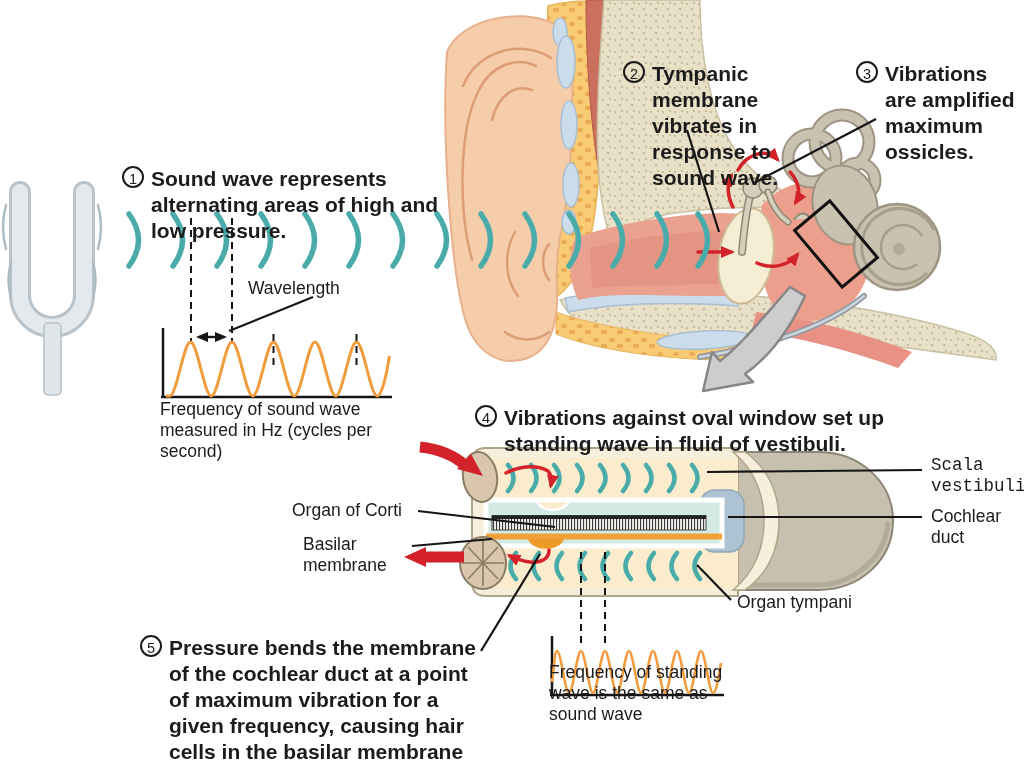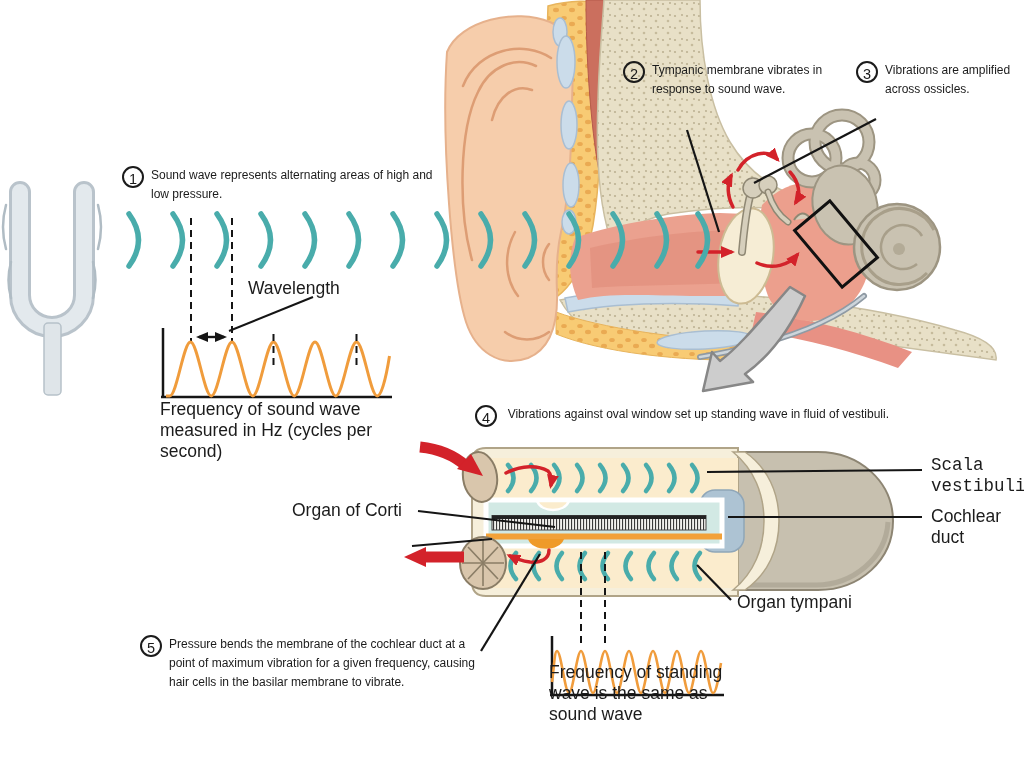--- a/index.html
+++ b/index.html
@@ -2,21 +2,21 @@
 <html><head>
 <meta charset="utf-8">
 <style>
   html,body{margin:0;padding:0;background:#fff;}
   .canvas{position:relative;width:1024px;height:761px;background:#ffffff;overflow:hidden;
           font-family:"Liberation Sans", sans-serif;color:#1b1b1b;}
   .art{position:absolute;left:0;top:0;}
   .ann{position:absolute;display:flex;align-items:flex-start;gap:7px;}
   .num{flex:0 0 auto;width:22px;height:22px;border:2px solid #1b1b1b;border-radius:50%;
        font-size:14.5px;line-height:22px;text-align:center;font-weight:400;margin-top:0;box-sizing:border-box;}
-  .txt{font-size:12px;line-height:19px;}
+  .txt{font-size:21px;line-height:26px;font-weight:bold;}
   .lbl{position:absolute;font-size:17.5px;line-height:21px;}
 </style>
 </head>
 <body>
 
 <div class="canvas">
 
 <svg class="art" width="1024" height="761" viewBox="0 0 1024 761">
   <defs>
     <pattern id="pBone" width="12" height="12" patternUnits="userSpaceOnUse">
@@ -270,34 +270,35 @@
   <div class="txt" style="width:295px;">Sound wave represents alternating areas of high and low pressure.</div>
 </div>
 
 <div class="ann" style="left:623px;top:61px;width:210px;">
   <span class="num">2</span>
   <div class="txt" style="width:175px;">Tympanic membrane vibrates in response to sound wave.</div>
 </div>
 
 <div class="ann" style="left:856px;top:61px;width:168px;">
   <span class="num">3</span>
-  <div class="txt" style="width:138px;">Vibrations are amplified across ossicles.</div>
+  <div class="txt" style="width:138px;">Vibrations are amplified maximum ossicles.</div>
 </div>
 
 <div class="ann" style="left:475px;top:405px;width:420px;">
   <span class="num">4</span>
-  <div class="txt" style="width:385px;text-align:right;">Vibrations against oval window set up standing wave in fluid of vestibuli.</div>
+  <div class="txt" style="width:385px;">Vibrations against oval window set up standing wave in fluid of vestibuli.</div>
 </div>
 
 <div class="ann" style="left:140px;top:635px;width:350px;">
   <span class="num">5</span>
   <div class="txt" style="width:312px;">Pressure bends the membrane of the cochlear duct at a point of maximum vibration for a given frequency, causing hair cells in the basilar membrane to vibrate.</div>
 </div>
 
 <div class="lbl" style="left:248px;top:278px;">Wavelength</div>
 <div class="lbl" style="left:160px;top:399px;width:215px;">Frequency of sound wave measured in Hz (cycles per second)</div>
 <div class="lbl" style="left:549px;top:662px;width:190px;">Frequency of standing wave is the same as sound wave</div>
 <div class="lbl" style="left:931px;top:455px;width:78px;font-family:Liberation Mono, monospace;">Scala vestibuli</div>
 <div class="lbl" style="left:931px;top:506px;width:78px;">Cochlear duct</div>
 <div class="lbl" style="left:737px;top:592px;width:140px;">Organ tympani</div>
 <div class="lbl" style="left:292px;top:500px;width:125px;">Organ of Corti</div>
+<div class="lbl" style="left:303px;top:534px;width:98px;">Basilar membrane</div>
 
 </div>
 
 </body></html>

